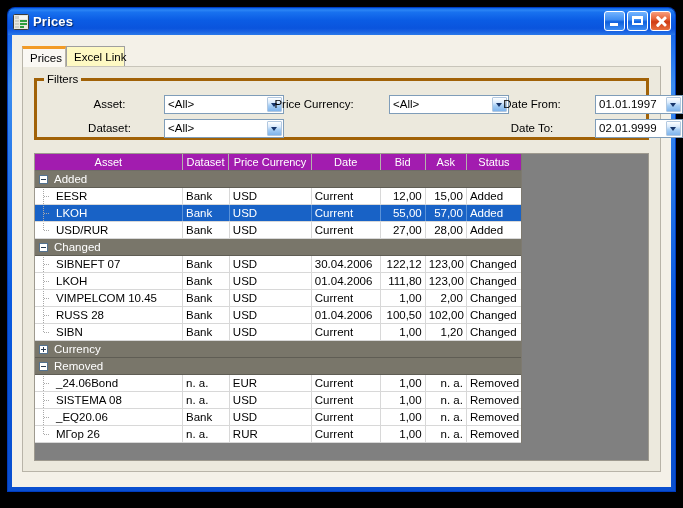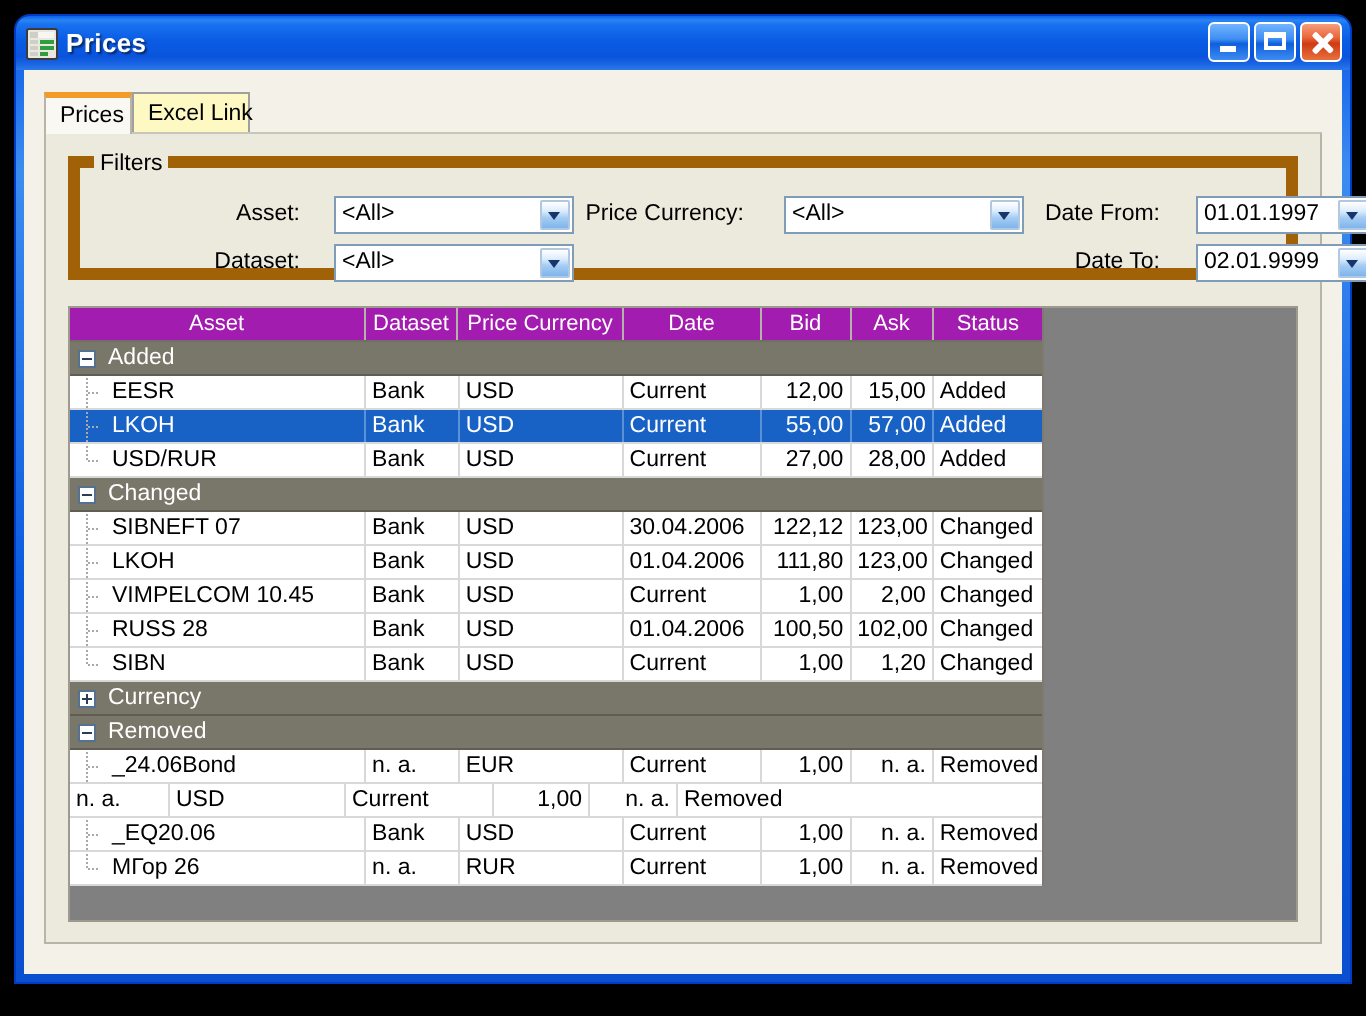--- a/index.html
+++ b/index.html
@@ -144,37 +144,37 @@
     box-sizing: border-box;
   }
 
   
   #filters {
     position: absolute;
     left: 11px;
     top: 11px;
     width: 615px;
     height: 62px;
-    border: 6px solid #a16207;
+    border: 3px solid #a16207;
     box-sizing: border-box;
   }
   #filters-legend {
     position: absolute;
     left: 7px;
     top: -8px;
     background: #ece9dd;
     padding: 0 3px;
     font-size: 11.5px;
     color: #000;
   }
   .flabel {
     position: absolute;
     font-size: 11.5px;
     color: #000;
-    text-align: right;
+    text-align: center;
     white-space: nowrap;
   }
   .combo {
     position: absolute;
     height: 19px;
     box-sizing: border-box;
     border: 1px solid #7f9db9;
     background: #ffffff;
     font-size: 11.5px;
     color: #000;
@@ -539,20 +539,21 @@
               <div class="grow">
                 <div class="c w-asset asset">_24.06Bond</div>
                 <div class="c w-ds">n. a.</div>
                 <div class="c w-pc">EUR</div>
                 <div class="c w-date">Current</div>
                 <div class="c w-bid num">1,00</div>
                 <div class="c w-ask num">n. a.</div>
                 <div class="c w-status">Removed</div>
               </div>
               <div class="grow">
+                <div class="c w-asset asset">SISTEMA 08</div>
                 <div class="c w-ds">n. a.</div>
                 <div class="c w-pc">USD</div>
                 <div class="c w-date">Current</div>
                 <div class="c w-bid num">1,00</div>
                 <div class="c w-ask num">n. a.</div>
                 <div class="c w-status">Removed</div>
               </div>
               <div class="grow">
                 <div class="c w-asset asset">_EQ20.06</div>
                 <div class="c w-ds">Bank</div>

